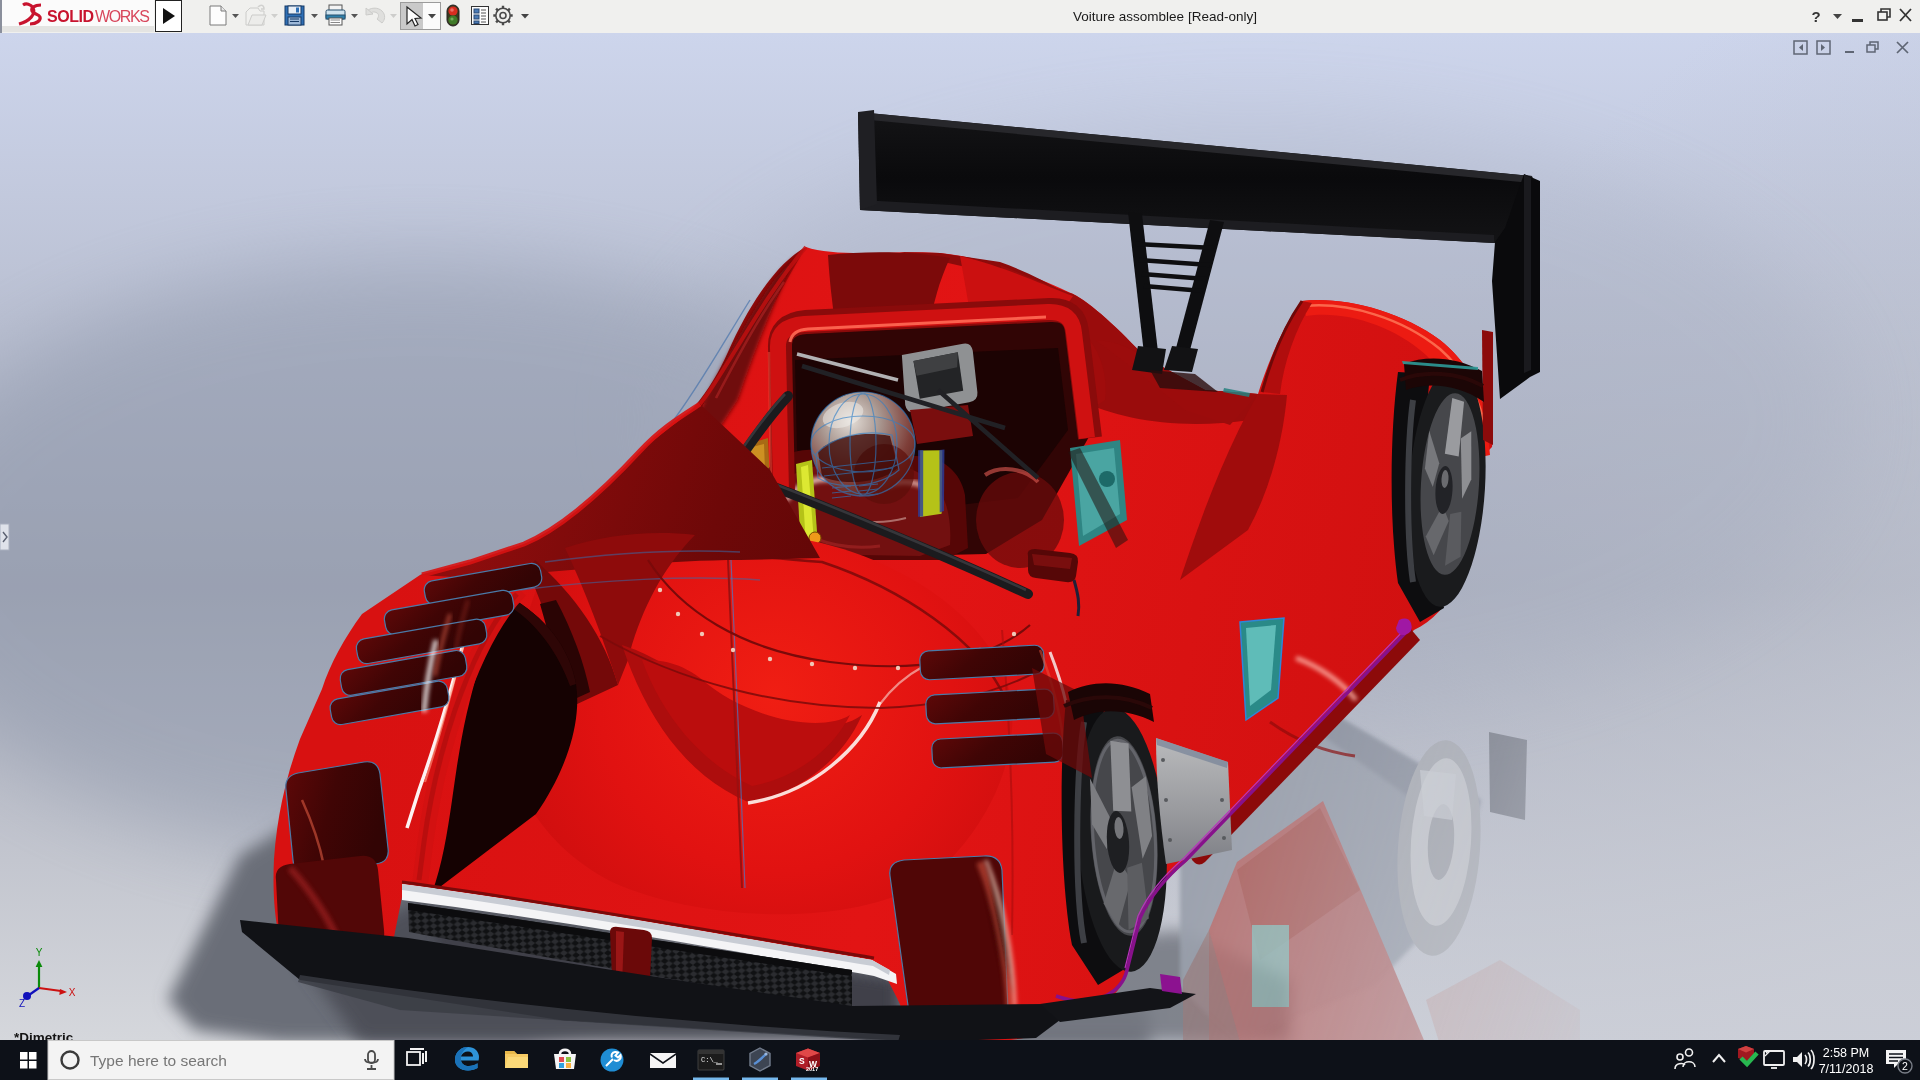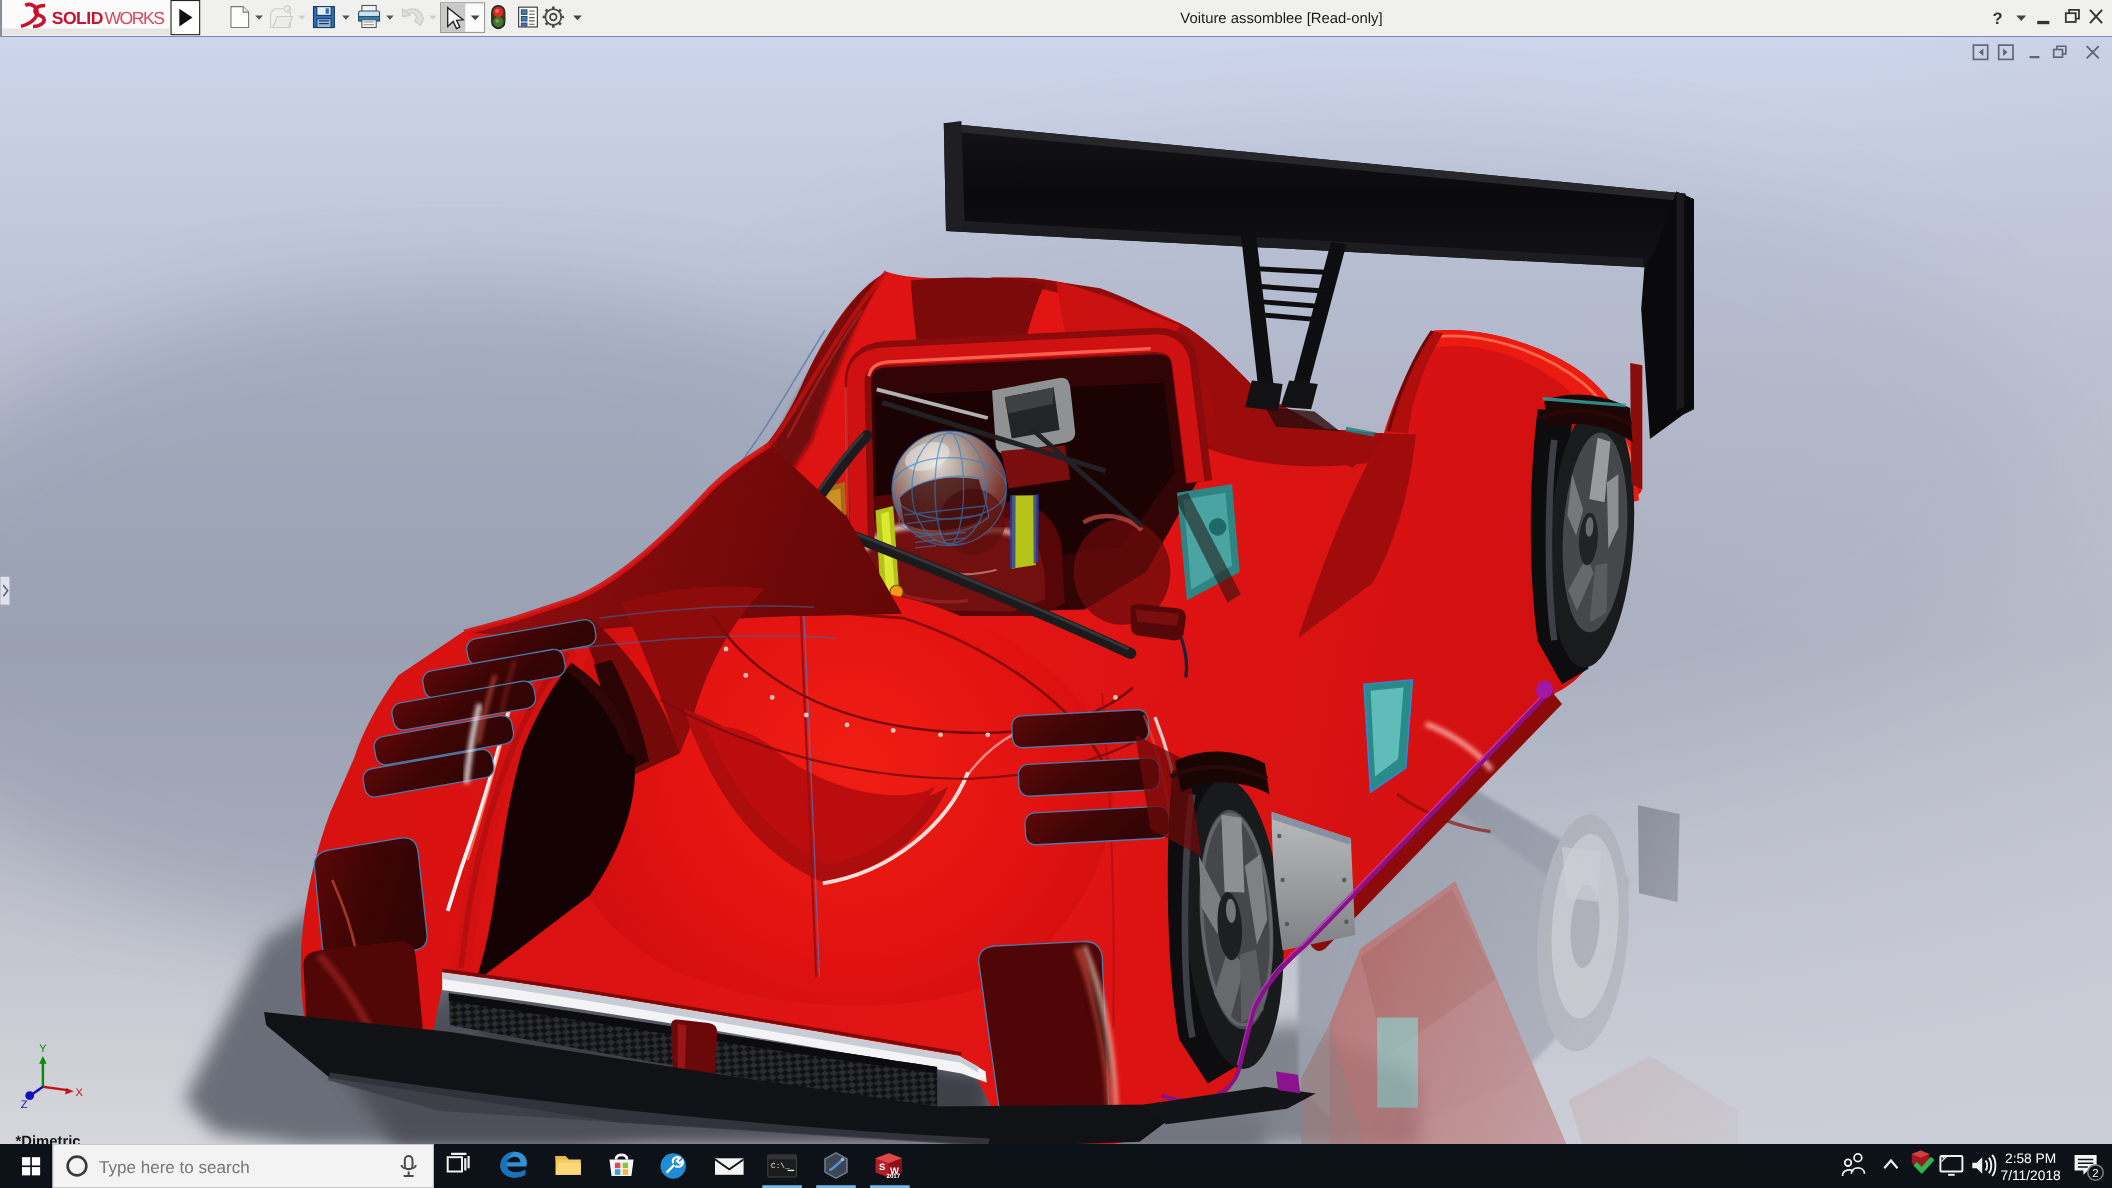--- a/index.html
+++ b/index.html
@@ -1,16 +1,16 @@
 <!DOCTYPE html>
 <html><head>
 <meta charset="utf-8">
 <style>
 html,body{margin:0;padding:0;width:1920px;height:1080px;overflow:hidden;background:#b7bcc8;font-family:"Liberation Sans",sans-serif;}
-#titlebar{position:absolute;left:0;top:0;width:1920px;height:33px;background:#1d4ed8;border-bottom:7px solid #0f172a;}
+#titlebar{position:absolute;left:0;top:0;width:1920px;height:33px;background:#84cc16;border-bottom:7px solid #0f172a;}
 #viewport{position:absolute;left:0;top:33px;width:1920px;height:1007px;}
 #taskbar{position:absolute;left:0;top:1040px;width:1920px;height:40px;background:#0d1118;}
 .abs{position:absolute;}
 </style>
 </head>
 <body>
 <div id="titlebar">
 <svg class="abs" style="left:0;top:0" width="1920" height="33" viewBox="0 0 1920 33">
   <rect x="0" y="0" width="1920" height="33" fill="#f0f0ee"></rect>
   <rect x="0" y="0" width="2" height="33" fill="#8a8f9c"></rect>

